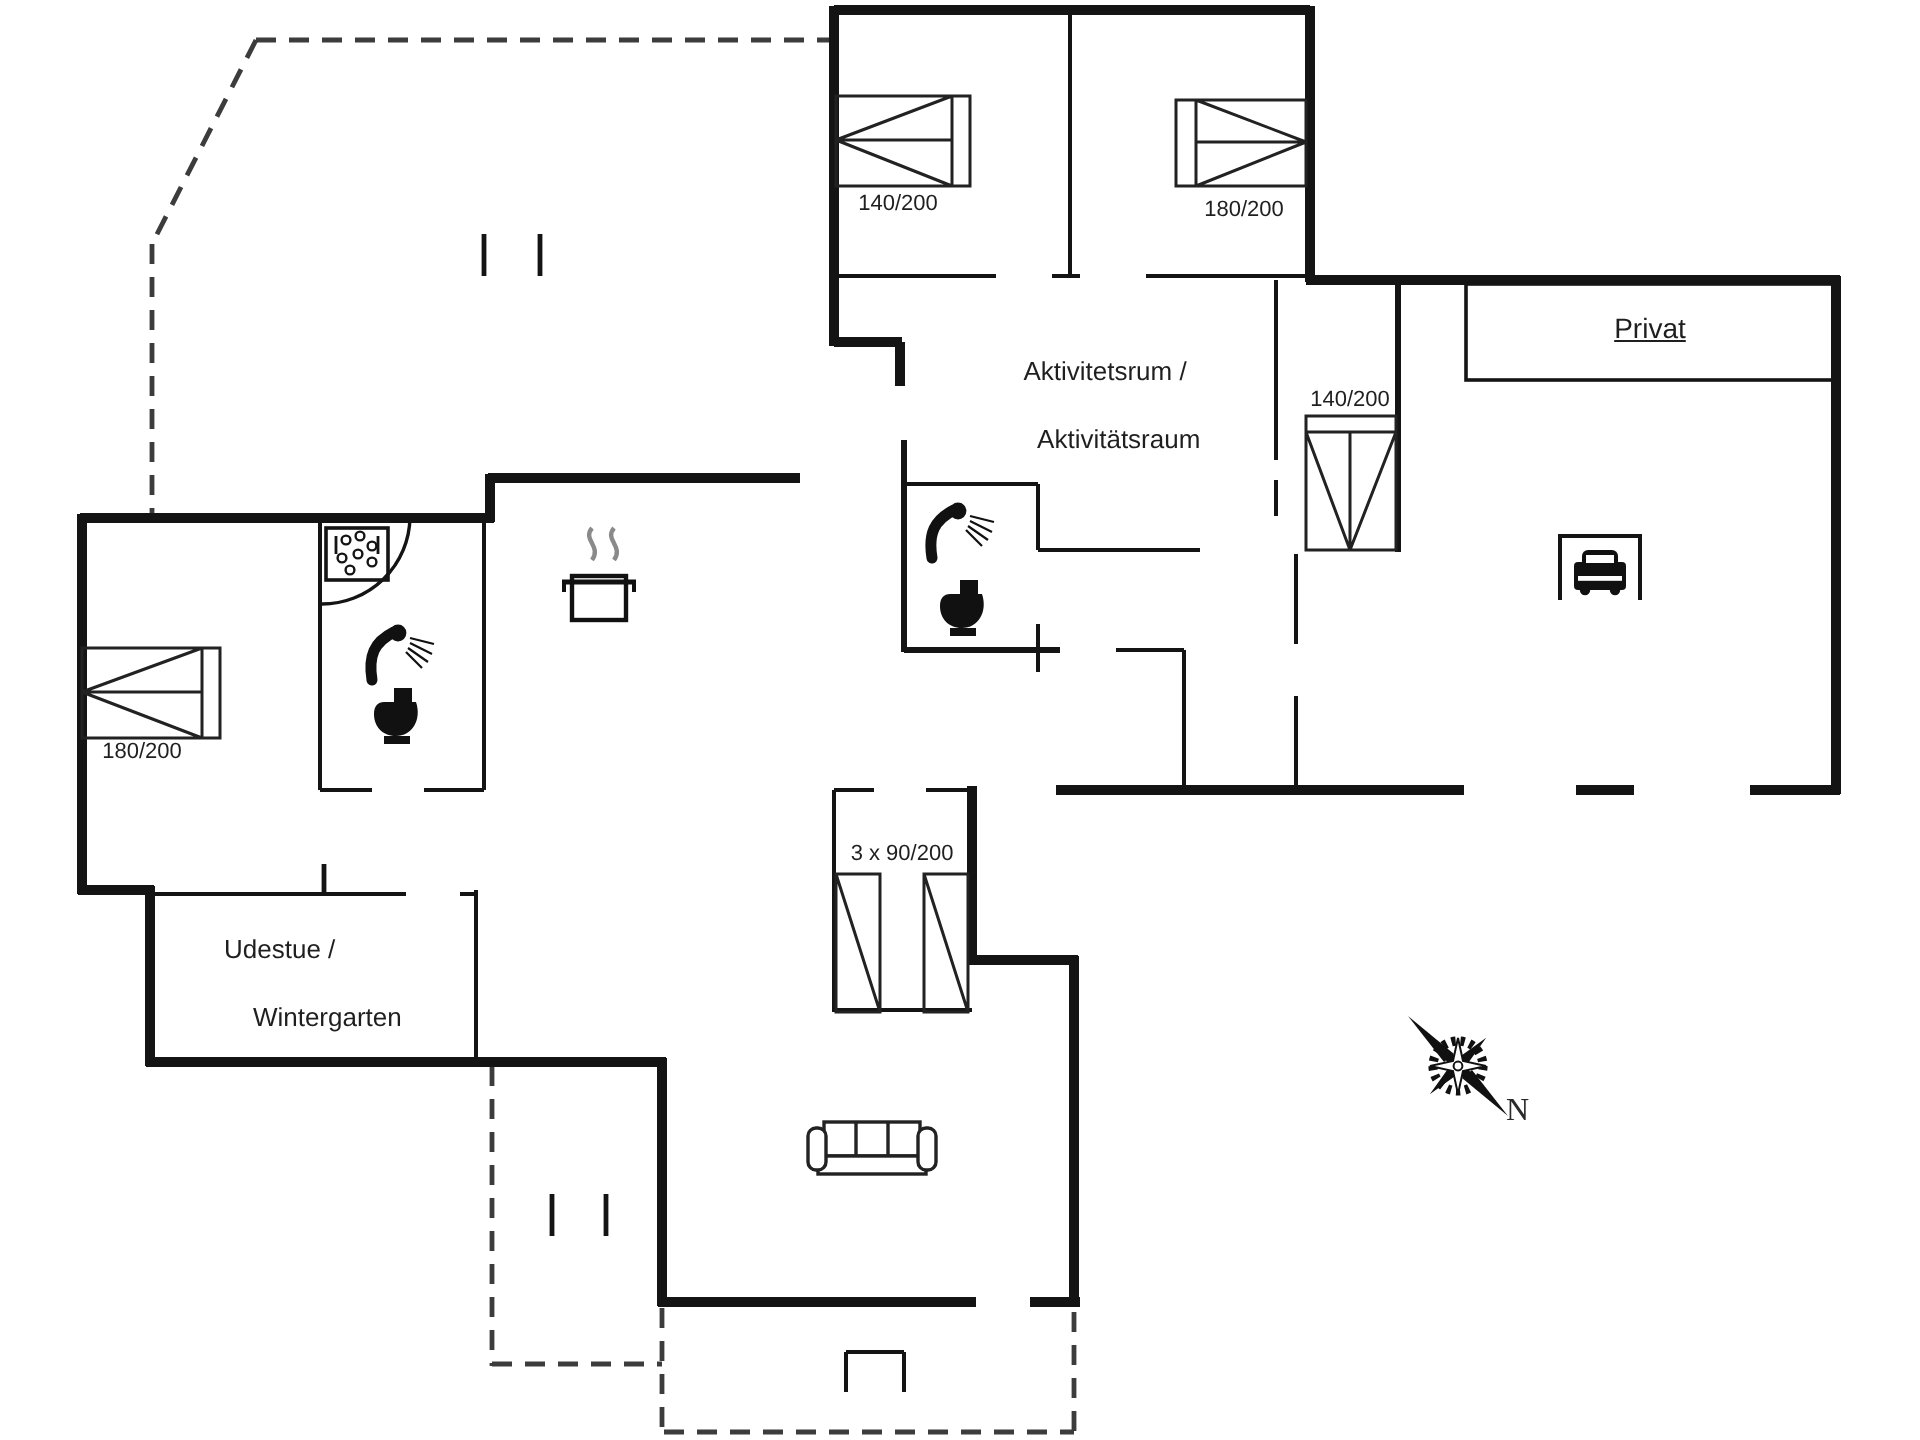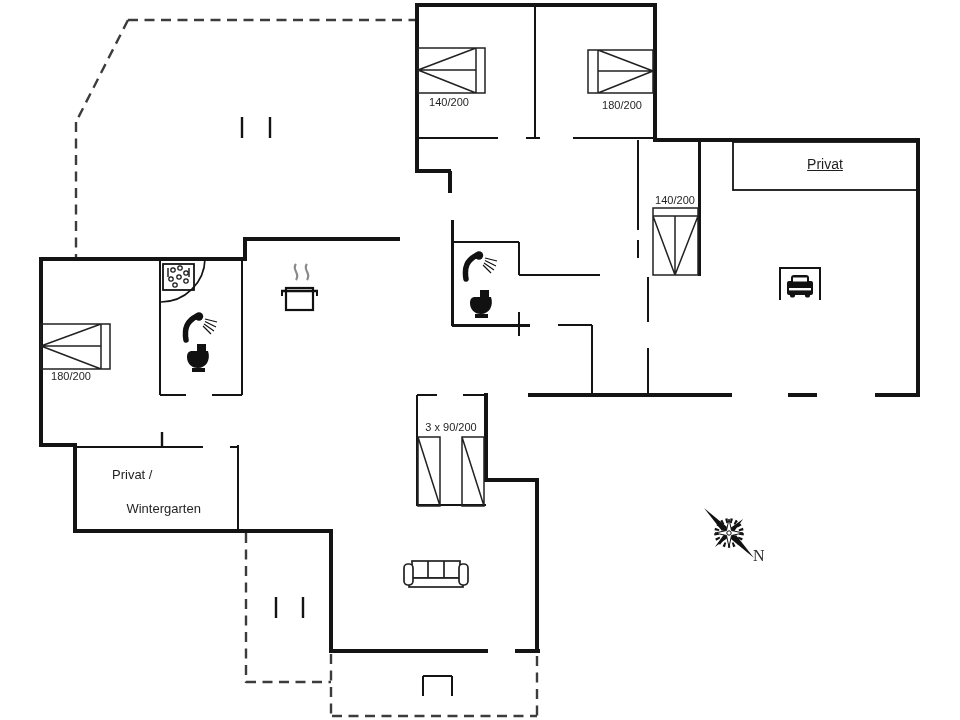--- a/index.html
+++ b/index.html
@@ -198,22 +198,25 @@
   <div class="lbl bedsize center" style="left:423px;top:96px;width:52px;">140/200</div>
 
   <div class="lbl bedsize center" style="left:596px;top:99px;width:52px;">180/200</div>
 
   <div class="lbl bedsize center" style="left:649px;top:194px;width:52px;">140/200</div>
 
   <div class="lbl bedsize center" style="left:45px;top:370px;width:52px;">180/200</div>
 
   <div class="lbl bedsize center" style="left:415px;top:421px;width:72px;">3 x 90/200</div>
 
+  <div class="lbl roomname center" style="left:490px;top:177px;width:125px;"><span>Aktivitetsrum /</span><br>
+    <span>Aktivitätsraum</span>
+  </div>
 
   <div class="lbl privat center" style="left:733px;top:156px;width:184px;text-decoration:underline;">Privat</div>
 
-  <div class="lbl roomname" style="left:112px;top:466px;"><span>Privat /</span><br>
+  <div class="lbl roomname" style="left:112px;top:466px;"><span>Udestue /</span><br>
     <span>Wintergarten</span>
   </div>
 
   <div class="lbl north" style="left:753px;top:547px;">N</div>
 
 </div>
 
 </body></html>

